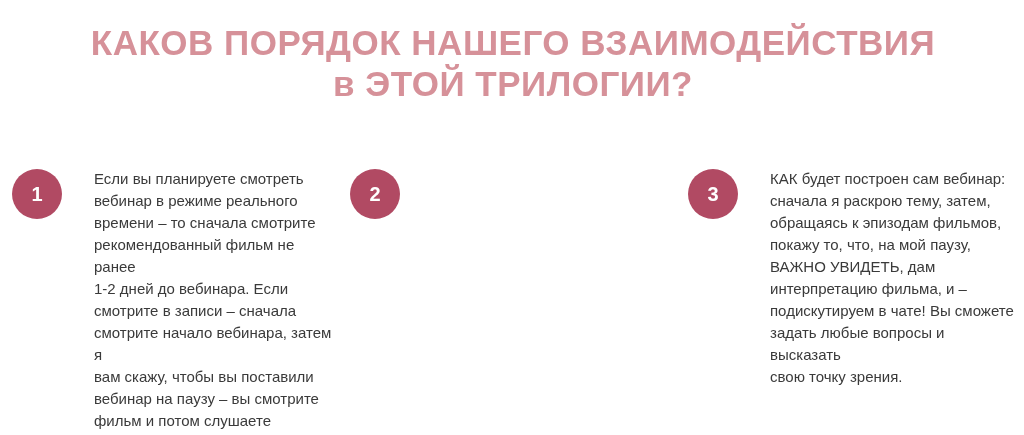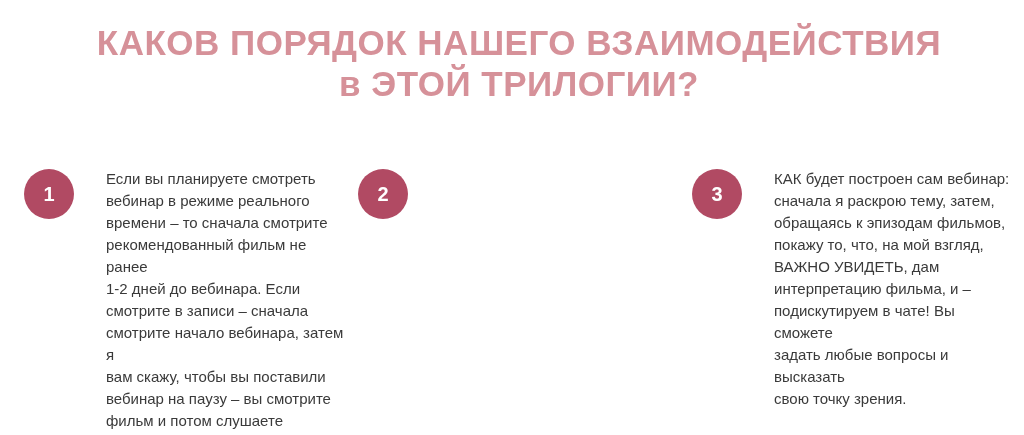--- a/index.html
+++ b/index.html
@@ -10,21 +10,21 @@
   body {
     width: 1024px;
     height: 435px;
     font-family: "Liberation Sans", "DejaVu Sans", sans-serif;
     overflow: hidden;
     box-sizing: border-box;
   }
   .section {
     width: 1024px;
     height: 435px;
-    padding: 22px 10px 0 24px;
+    padding: 22px 10px 0 12px;
     box-sizing: border-box;
   }
   .page-title {
     text-align: center;
     color: #d69199;
     font-size: 35px;
     line-height: 41px;
     font-weight: bold;
     white-space: pre-line;
     letter-spacing: 0.5px;
@@ -89,21 +89,21 @@
 
     <div class="step">
       <div class="step-badge">2</div>
     </div>
 
     <div class="step">
       <div class="step-badge">3</div>
       <div class="step-text">КАК будет построен сам вебинар:
 сначала я раскрою тему, затем,
 обращаясь к эпизодам фильмов,
-покажу то, что, на мой взгляд,
+покажу то, что, на мой паузу,
 ВАЖНО УВИДЕТЬ, дам
 интерпретацию фильма, и –
 подискутируем в чате! Вы сможете
 задать любые вопросы и высказать
 свою точку зрения.</div>
     </div>
 
   </div>
 </div>
 

